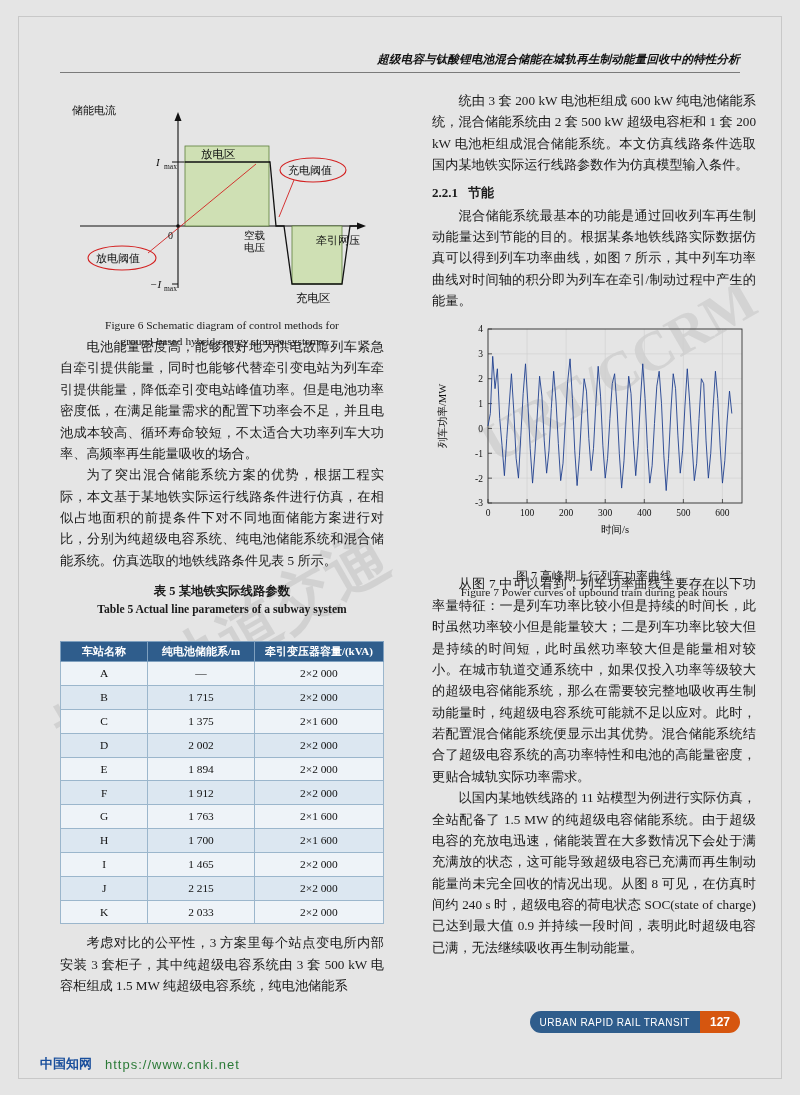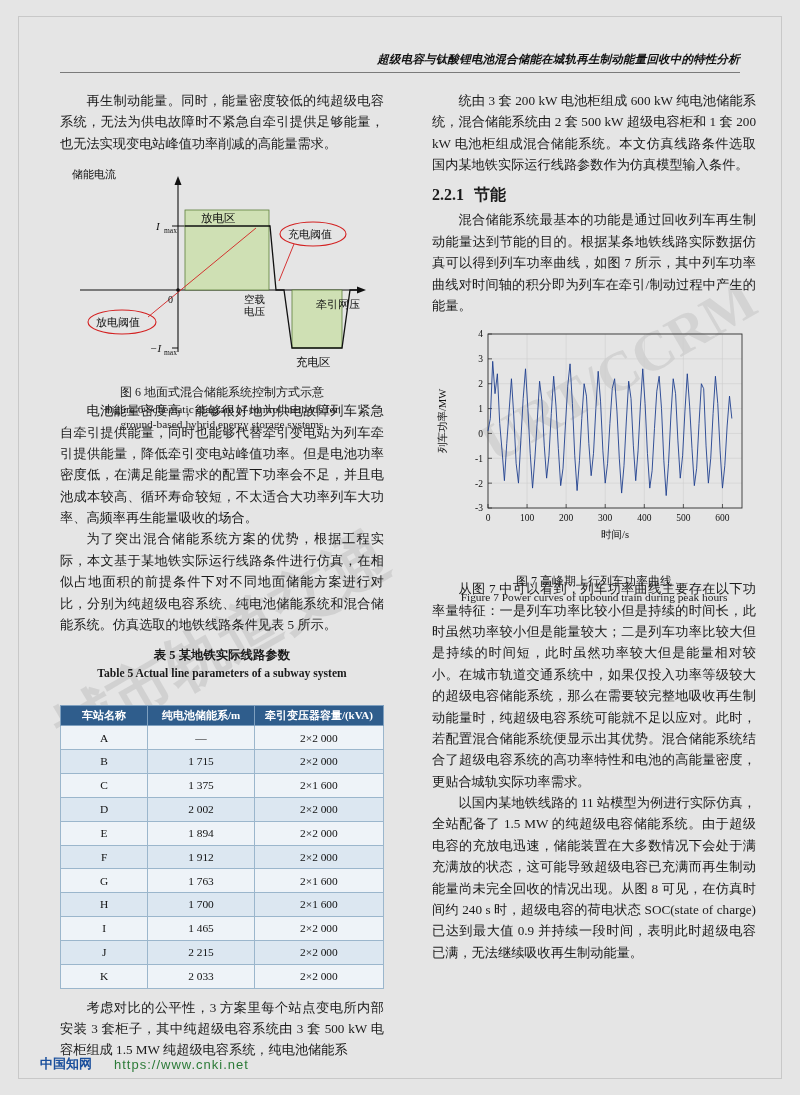--- a/index.html
+++ b/index.html
@@ -118,21 +118,21 @@
   table.t5 tr:nth-child(even) td { background: #dce7f1; }
 
   
   .fig7 {
     position: relative;
     width: 324px;
     height: 250px;
     margin-top: 6px;
   }
   .sec-head {
-    font-size: 16px;
+    font-size: 13px;
     font-weight: bold;
     margin: 6px 0 2px 0;
   }
   .sec-head .num { margin-right: 10px; }
 
   
   .wm {
     position: absolute;
     font-family: "Liberation Serif", serif;
     color: rgba(120,120,120,0.18);
@@ -184,21 +184,21 @@
     display: flex;
     align-items: center;
     border-radius: 0 11px 11px 0;
   }
   .cnki {
     position: absolute;
     left: 40px;
     bottom: 22px;
     display: flex;
     align-items: center;
-    gap: 22px;
+    gap: 13px;
     font-family: "Liberation Sans", sans-serif;
   }
   .cnki .cn {
     color: #1a4f9c;
     font-size: 13px;
     font-weight: bold;
     font-family: "Liberation Serif", serif;
   }
   .cnki .url {
     color: #2b7a37;
@@ -214,21 +214,20 @@
   <div class="page-frame"></div>
 
   <div class="header">超级电容与钛酸锂电池混合储能在城轨再生制动能量回收中的特性分析</div>
   <div class="header-rule"></div>
 
   <div class="wm wm1">城市轨道交通</div>
   <div class="wm wm2">URT/CCRM</div>
 
   <div class="col col-left">
 
-    <p>再生制动能量。同时，能量密度较低的纯超级电容系统，无法为供电故障时不紧急自牵引提供足够能量，也无法实现变电站峰值功率削减的高能量需求。</p>
 
     <div class="fig6">
       <svg width="324" height="220" viewBox="0 0 324 220" xmlns="http://www.w3.org/2000/svg">
 
         <line x1="118" y1="20" x2="118" y2="190" stroke="#111" stroke-width="1.1"></line>
         <line x1="20" y1="128" x2="300" y2="128" stroke="#111" stroke-width="1.1"></line>
         <polygon points="118,14 114.5,23 121.5,23" fill="#111"></polygon>
         <polygon points="306,128 297,124.5 297,131.5" fill="#111"></polygon>
 
         <line x1="118" y1="64" x2="210" y2="64" stroke="#111" stroke-width="1"></line>
@@ -256,21 +255,20 @@
         <text x="90" y="190" font-family="Liberation Serif, serif" font-size="11" font-style="italic" fill="#111">−I</text>
         <text x="104" y="193" font-family="Liberation Serif, serif" font-size="7.5" fill="#111">max</text>
         <text x="108" y="141" font-family="Liberation Serif, serif" font-size="10" fill="#111">0</text>
         <text x="141" y="60" font-family="Liberation Serif, serif" font-size="11.5" fill="#111">放电区</text>
         <text x="236" y="204" font-family="Liberation Serif, serif" font-size="11.5" fill="#111">充电区</text>
         <text x="228" y="76" font-family="Liberation Serif, serif" font-size="11" fill="#111">充电阈值</text>
         <text x="36" y="164" font-family="Liberation Serif, serif" font-size="11" fill="#111">放电阈值</text>
         <text x="184" y="141" font-family="Liberation Serif, serif" font-size="10.5" fill="#111">空载</text>
         <text x="184" y="153" font-family="Liberation Serif, serif" font-size="10.5" fill="#111">电压</text>
       </svg>
-      <div class="cap">图 6   地面式混合储能系统控制方式示意</div>
       <div class="cap-en">Figure 6    Schematic diagram of control methods for</div>
       <div class="cap-en">ground-based hybrid energy storage systems</div>
     </div>
 
     <p style="margin-top:8px">电池能量密度高，能够很好地为供电故障列车紧急自牵引提供能量，同时也能够代替牵引变电站为列车牵引提供能量，降低牵引变电站峰值功率。但是电池功率密度低，在满足能量需求的配置下功率会不足，并且电池成本较高、循环寿命较短，不太适合大功率列车大功率、高频率再生能量吸收的场合。</p>
     <p>为了突出混合储能系统方案的优势，根据工程实际，本文基于某地铁实际运行线路条件进行仿真，在相似占地面积的前提条件下对不同地面储能方案进行对比，分别为纯超级电容系统、纯电池储能系统和混合储能系统。仿真选取的地铁线路条件见表 5 所示。</p>
 
     <div class="tbl-title">表 5   某地铁实际线路参数</div>
     <div class="tbl-title-en">Table 5    Actual line parameters of a subway system</div>
 
@@ -407,19 +405,23 @@
           <path d="M56.00,108.94 L58.34,96.51 L60.69,39.34 L63.03,71.66 L65.38,51.77 L67.72,101.49 L70.07,128.83 L72.41,158.66 L74.76,121.37 L77.10,89.06 L79.45,56.74 L81.79,94.03 L84.14,141.26 L86.48,161.14 L88.82,118.89 L91.17,76.63 L93.51,46.80 L95.86,86.57 L98.20,131.31 L100.55,166.11 L102.89,136.29 L105.24,99.00 L107.58,59.23 L109.93,79.11 L112.27,123.86 L114.62,156.17 L116.96,133.80 L119.30,91.54 L121.65,54.26 L123.99,84.09 L126.34,126.34 L128.68,163.63 L131.03,146.23 L133.37,103.97 L135.72,64.20 L138.06,41.83 L140.41,81.60 L142.75,133.80 L145.10,168.60 L147.44,138.77 L149.78,96.51 L152.13,61.71 L154.47,74.14 L156.82,121.37 L159.16,153.69 L161.51,131.31 L163.85,86.57 L166.20,49.29 L168.54,79.11 L170.89,128.83 L173.23,161.14 L175.58,141.26 L177.92,101.49 L180.26,66.69 L182.61,56.74 L184.95,89.06 L187.30,136.29 L189.64,171.09 L191.99,143.74 L194.33,99.00 L196.68,59.23 L199.02,76.63 L201.37,123.86 L203.71,158.66 L206.06,128.83 L208.40,84.09 L210.74,46.80 L213.09,81.60 L215.43,131.31 L217.78,166.11 L220.12,148.71 L222.47,106.46 L224.81,69.17 L227.16,54.26 L229.50,86.57 L231.85,138.77 L234.19,173.57 L236.54,141.26 L238.88,94.03 L241.22,56.74 L243.57,71.66 L245.91,118.89 L248.26,156.17 L250.60,133.80 L252.95,89.06 L255.29,51.77 L257.64,84.09 L259.98,126.34 L262.33,163.63 L264.67,146.23 L267.02,101.49 L269.36,61.71 L271.70,66.69 L274.05,123.86 L276.39,161.14 L278.74,136.29 L281.08,91.54 L283.43,54.26 L285.77,81.60 L288.12,128.83 L290.46,166.11 L292.81,143.74 L295.15,103.97 L297.50,74.14 L299.84,96.51 " fill="none" stroke="#1f3f8f" stroke-width="0.9"></path>
         </svg>
       <div class="cap" style="margin-top:16px">图 7   高峰期上行列车功率曲线</div>
       <div class="cap-en">Figure 7    Power curves of upbound train during peak hours</div>
     </div>
 
     <p style="margin-top:6px">从图 7 中可以看到，列车功率曲线主要存在以下功率量特征：一是列车功率比较小但是持续的时间长，此时虽然功率较小但是能量较大；二是列车功率比较大但是持续的时间短，此时虽然功率较大但是能量相对较小。在城市轨道交通系统中，如果仅投入功率等级较大的超级电容储能系统，那么在需要较完整地吸收再生制动能量时，纯超级电容系统可能就不足以应对。此时，若配置混合储能系统便显示出其优势。混合储能系统结合了超级电容系统的高功率特性和电池的高能量密度，更贴合城轨实际功率需求。</p>
     <p>以国内某地铁线路的 11 站模型为例进行实际仿真，全站配备了 1.5 MW 的纯超级电容储能系统。由于超级电容的充放电迅速，储能装置在大多数情况下会处于满充满放的状态，这可能导致超级电容已充满而再生制动能量尚未完全回收的情况出现。从图 8 可见，在仿真时间约 240 s 时，超级电容的荷电状态 SOC(state of charge)已达到最大值 0.9 并持续一段时间，表明此时超级电容已满，无法继续吸收再生制动能量。</p>
   </div>
 
+  <div class="footer-bar">
+    <div class="fb-text">URBAN RAPID RAIL TRANSIT</div>
+    <div class="fb-num">127</div>
+  </div>
 
   <div class="cnki">
     <span class="cn">中国知网</span>
     <span class="url">https://www.cnki.net</span>
   </div>
 
 </div>
 
 </body></html>

